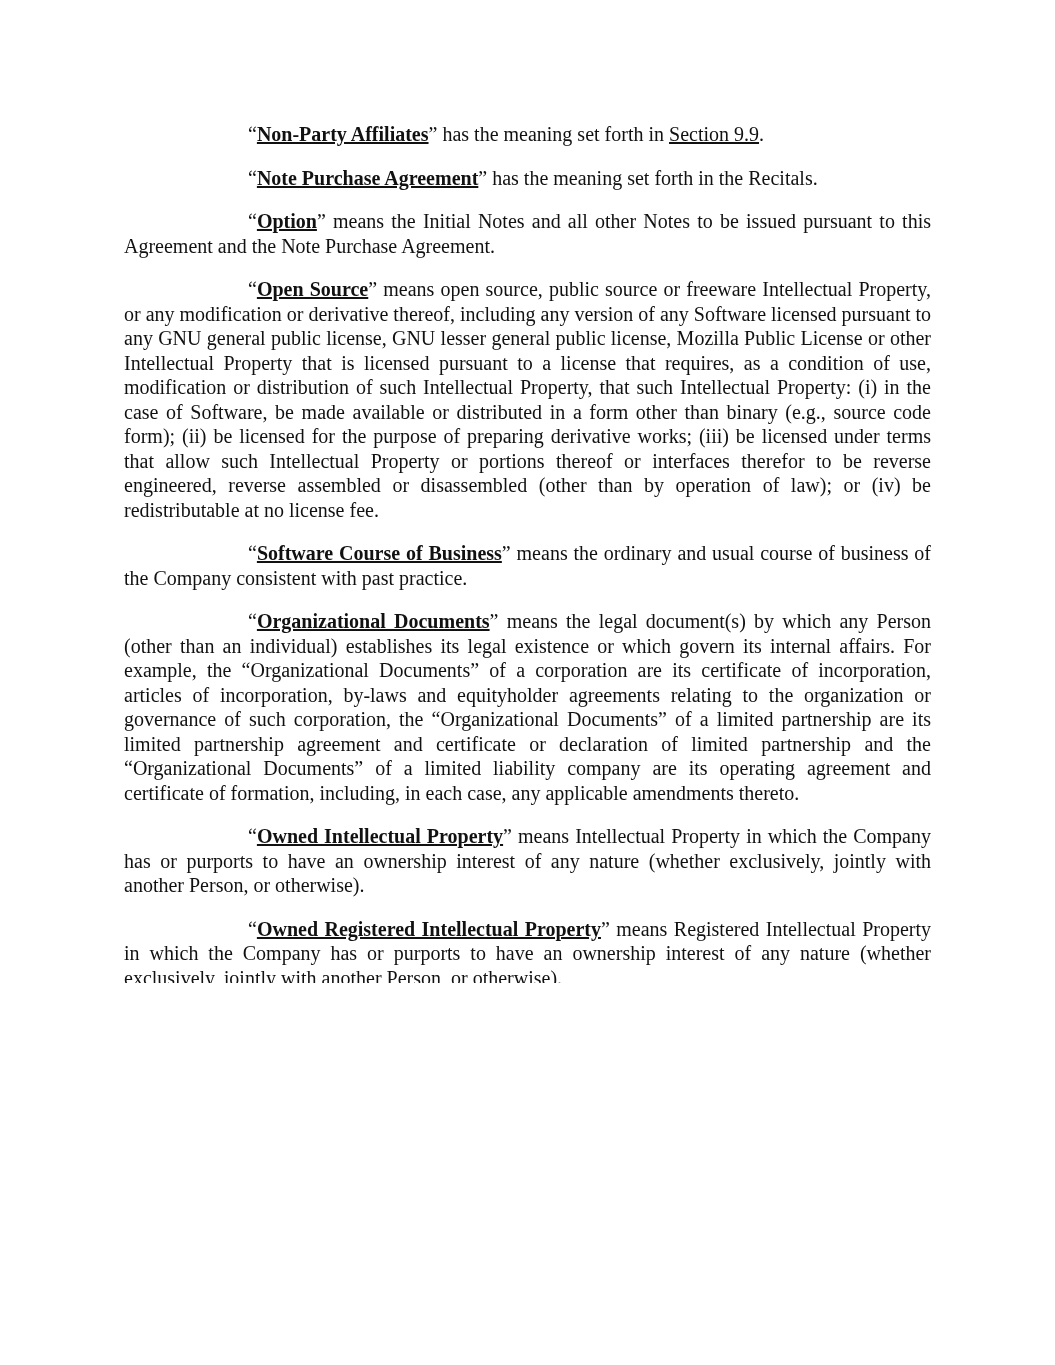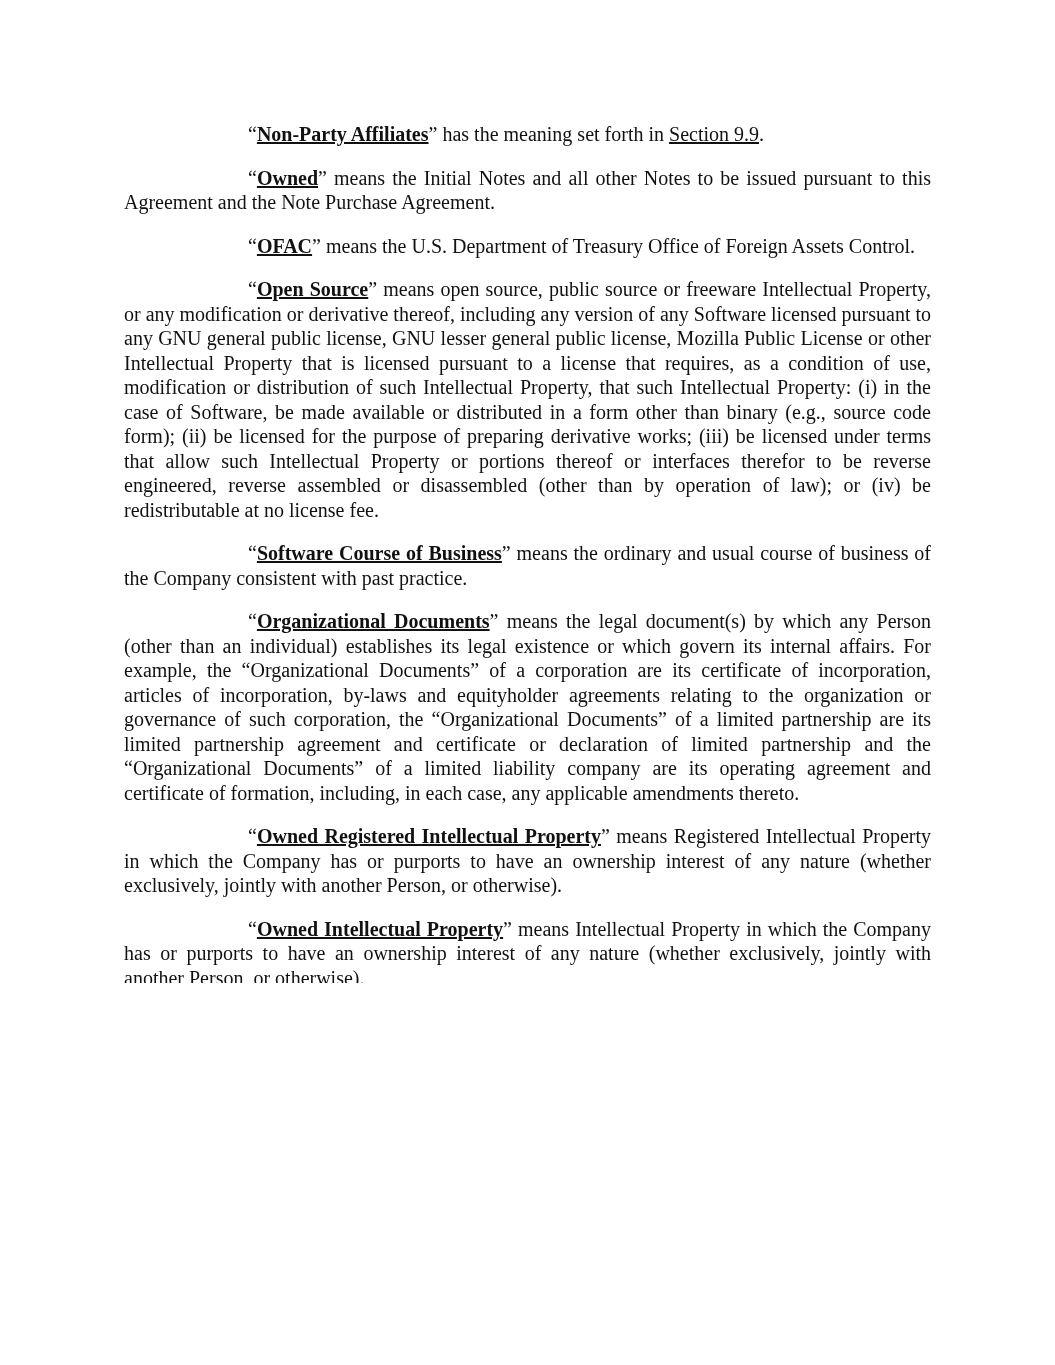--- a/index.html
+++ b/index.html
@@ -68,27 +68,27 @@
     color: #222222;
   }
 </style>
 </head>
 <body>
 
 <div class="page">
 
   <div class="content">
       <p class="para"><span class="plain">“</span><span class="term">Non-Party Affiliates</span><span class="plain">” has the meaning set forth in </span><span class="uline">Section 9.9</span><span class="plain">.</span></p>
-      <p class="para"><span class="plain">“</span><span class="term">Owned</span><span class="plain">” means the Initial Notes and all other Notes to be issued pursuant to this Agreement and the Note Purchase Agreement.</span></p>
-      <p class="para"><span class="plain">“</span><span class="term">OFAC</span><span class="plain">” means the U.S. Department of Treasury Office of Foreign Assets Control.</span></p>
+      <p class="para"><span class="plain">“</span><span class="term">Note Purchase Agreement</span><span class="plain">” has the meaning set forth in the Recitals.</span></p>
+      <p class="para"><span class="plain">“</span><span class="term">Option</span><span class="plain">” means the Initial Notes and all other Notes to be issued pursuant to this Agreement and the Note Purchase Agreement.</span></p>
       <p class="para"><span class="plain">“</span><span class="term">Open Source</span><span class="plain">” means open source, public source or freeware Intellectual Property, or any modification or derivative thereof, including any version of any Software licensed pursuant to any GNU general public license, GNU lesser general public license, Mozilla Public License or other Intellectual Property that is licensed pursuant to a license that requires, as a condition of use, modification or distribution of such Intellectual Property, that such Intellectual Property: (i) in the case of Software, be made available or distributed in a form other than binary (e.g., source code form); (ii) be licensed for the purpose of preparing derivative works; (iii) be licensed under terms that allow such Intellectual Property or portions thereof or interfaces therefor to be reverse engineered, reverse assembled or disassembled (other than by operation of law); or (iv) be redistributable at no license fee.</span></p>
       <p class="para"><span class="plain">“</span><span class="term">Software Course of Business</span><span class="plain">” means the ordinary and usual course of business of the Company consistent with past practice.</span></p>
       <p class="para"><span class="plain">“</span><span class="term">Organizational Documents</span><span class="plain">” means the legal document(s) by which any Person (other than an individual) establishes its legal existence or which govern its internal affairs.  For example, the “Organizational Documents” of a corporation are its certificate of incorporation, articles of incorporation, by-laws and equityholder agreements relating to the organization or governance of such corporation, the “Organizational Documents” of a limited partnership are its limited partnership agreement and certificate or declaration of limited partnership and the “Organizational Documents” of a limited liability company are its operating agreement and certificate of formation, including, in each case, any applicable amendments thereto.</span></p>
+      <p class="para"><span class="plain">“</span><span class="term">Owned Intellectual Property</span><span class="plain">” means Intellectual Property in which the Company has or purports to have an ownership interest of any nature (whether exclusively, jointly with another Person, or otherwise).</span></p>
       <p class="para"><span class="plain">“</span><span class="term">Owned Registered Intellectual Property</span><span class="plain">” means Registered Intellectual Property in which the Company has or purports to have an ownership interest of any nature (whether exclusively, jointly with another Person, or otherwise).</span></p>
-      <p class="para"><span class="plain">“</span><span class="term">Owned Intellectual Property</span><span class="plain">” means Intellectual Property in which the Company has or purports to have an ownership interest of any nature (whether exclusively, jointly with another Person, or otherwise).</span></p>
       <p class="para"><span class="plain">“</span><span class="term">Assets</span><span class="plain">” has the issued set forth in the preamble to this Agreement.</span></p>
     </div>
 
   <div class="footer-doc-ids">
     <p class="footer-line1">CAN_DMS: \149532846\17</p>
     <p class="footer-line2">US-DOCS\137120358.19</p>
   </div>
 
   <div class="page-number">9</div>
 

